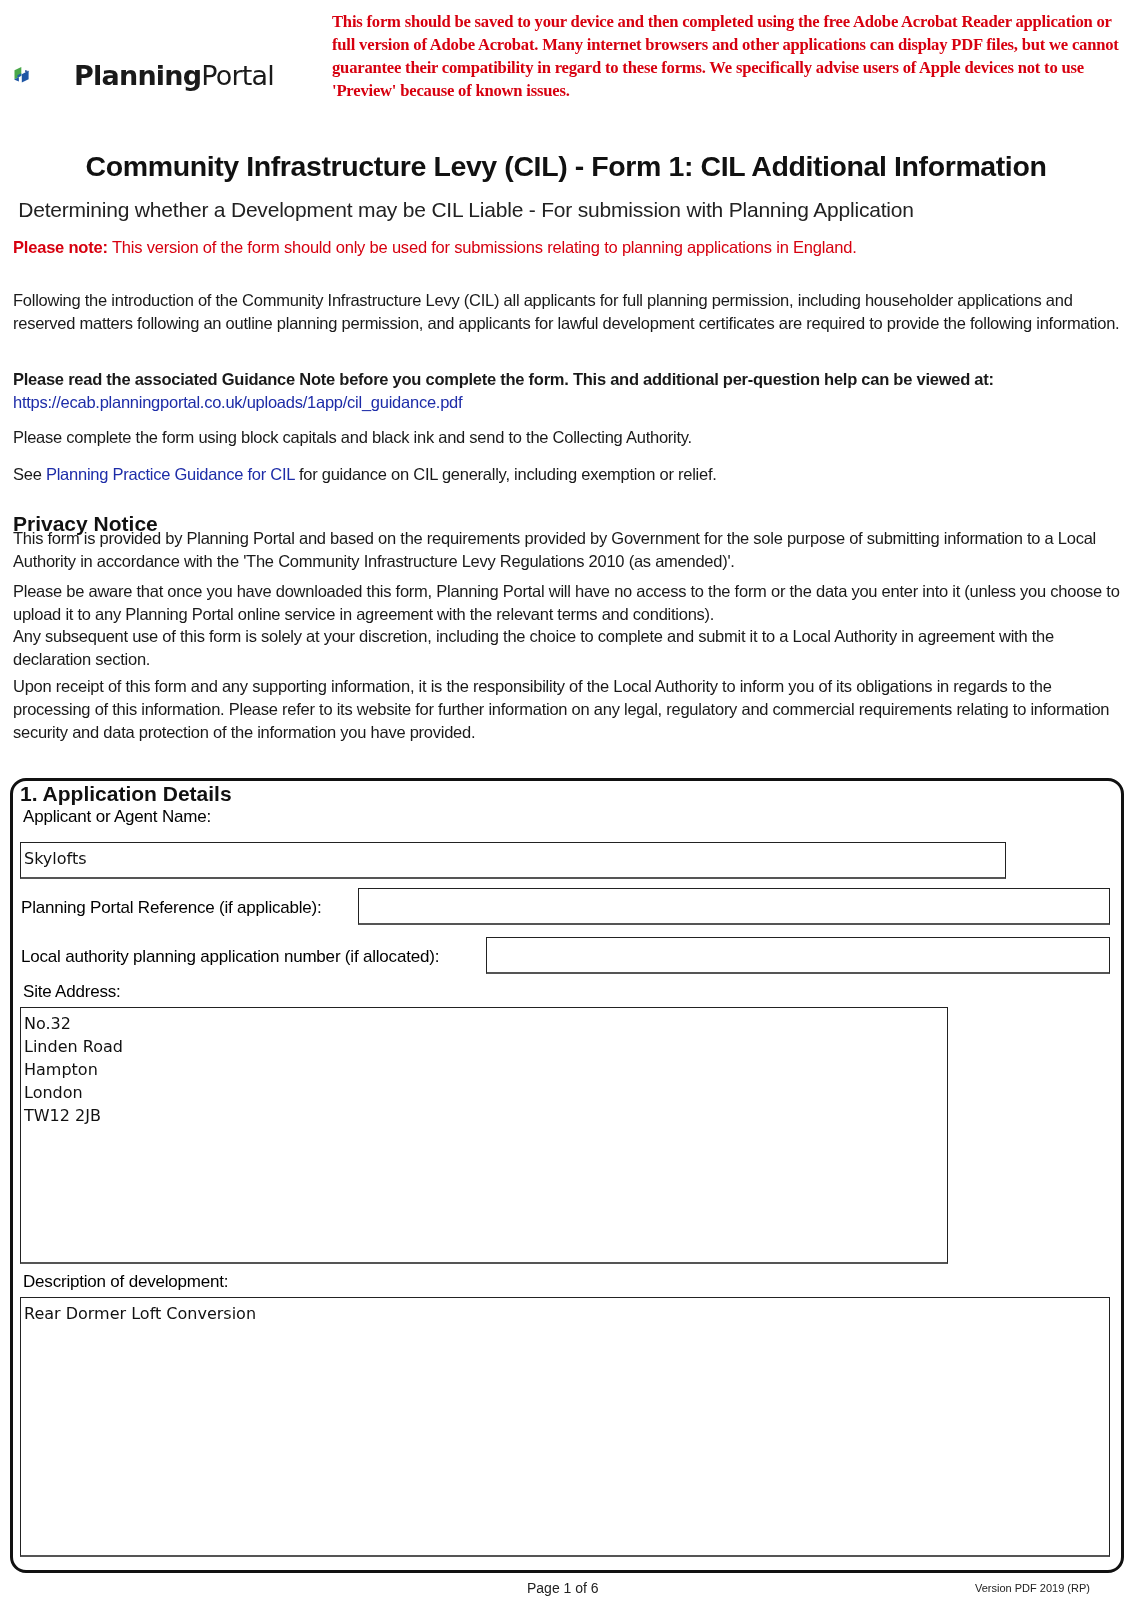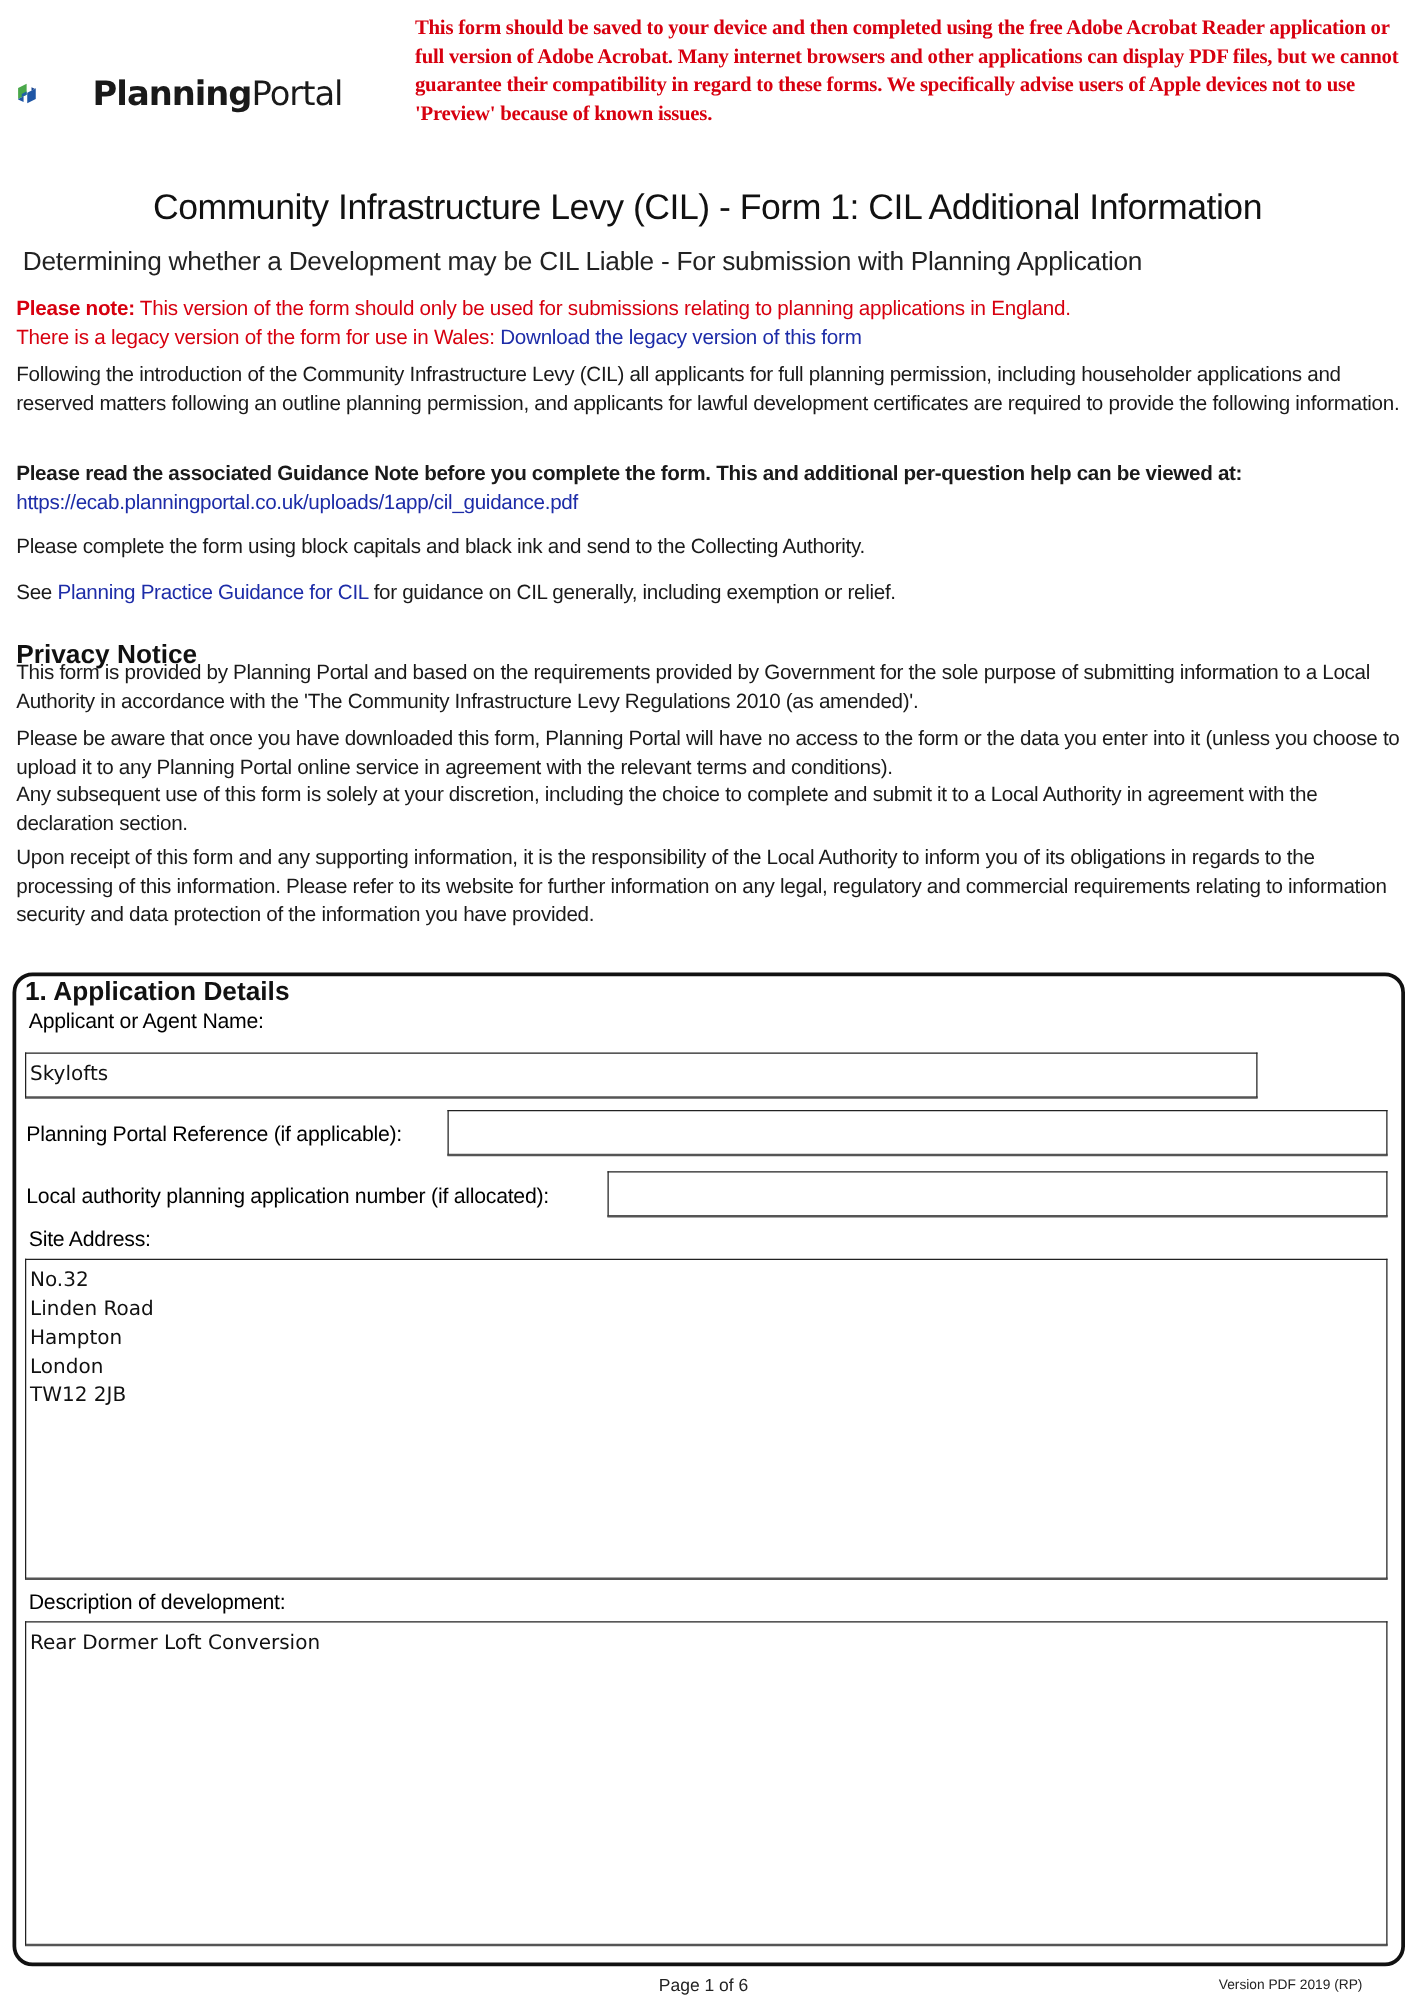--- a/index.html
+++ b/index.html
@@ -4,21 +4,21 @@
 <style>
   html, body { margin:0; padding:0; background:#ffffff; }
   body { width:1132px; height:1600px; position:relative; overflow:hidden;
          font-family:"Liberation Sans", sans-serif; color:#1a1a1a; }
   .abs { position:absolute; }
   .logo { left:14px; top:40px; width:260px; height:70px; display:flex; align-items:center; }
   .logo svg { width:62px; height:70px; }
   .logo-text { font-family:"DejaVu Sans", sans-serif; font-size:27px; letter-spacing:-0.8px; color:#1a1a1a; margin-left:8px; }
   .logo-text b { font-weight:bold;margin-left:37px; }
   .warning { left:332px; top:10px; width:790px; color:#d7000f; font-weight:bold; font-size:16.6px; line-height:23px; letter-spacing:-0.2px;font-family:Liberation Serif, serif; }
-  .title { left:0; width:1132px; top:150px; text-align:center; font-weight:normal; font-size:28.5px; letter-spacing:-0.4px; color:#111; }
+  .title { left:0; width:1132px; top:150px; text-align:center; font-weight:bold; font-size:28.5px; letter-spacing:-0.4px; color:#111; }
   .subtitle { left:0; width:932px; top:198px; text-align:center; font-size:21px; color:#222; letter-spacing:-0.2px; }
   .note { left:13px; top:236px; font-size:16.5px; line-height:23px; color:#d7000f; letter-spacing:-0.2px; }
   .note b { font-weight:bold; }
   .link { color:#1d2ca8; cursor:pointer; }
   .para { left:13px; width:1110px; font-size:16.5px; line-height:23px; color:#1a1a1a; letter-spacing:-0.25px; }
   .bold { font-weight:bold; }
   .h2 { left:13px; top:512px; font-size:21px; font-weight:bold; color:#111; }
   .section { left:10px; top:778px; width:1114px; height:795px; border:3px solid #111; border-radius:16px; box-sizing:border-box; }
   .sec-title { left:20px; top:782px; font-size:21px; font-weight:bold; color:#111; }
   .label { font-size:17px; color:#000000; letter-spacing:-0.2px; }
@@ -40,21 +40,20 @@
   <span class="logo-text"><b>Planning</b><span>Portal</span></span>
 </div>
 
 <div class="abs warning">This form should be saved to your device and then completed using the free Adobe Acrobat Reader application or full version of Adobe Acrobat. Many internet browsers and other applications can display PDF files, but we cannot guarantee their compatibility in regard to these forms. We specifically advise users of Apple devices not to use 'Preview' because of known issues.</div>
 
 <div class="abs title">Community Infrastructure Levy (CIL) - Form 1: CIL Additional Information</div>
 <div class="abs subtitle">Determining whether a Development may be CIL Liable - For  submission with Planning Application</div>
 
 <div class="abs note">
   <div><b>Please note:</b><span> This version of the form should only be used for submissions relating to planning applications in England.</span></div>
-  <div><span>There is a legacy version of the form for use in Wales: </span><span class="link">Download the legacy version of this form</span></div>
 </div>
 
 <div class="abs para" style="top:289px;">Following the introduction of the Community Infrastructure Levy (CIL) all applicants for full planning permission, including householder applications and reserved matters following an outline planning permission, and applicants for lawful development certificates are required to provide the following information.</div>
 
 <div class="abs para" style="top:368px;">
   <div class="bold">Please read the associated Guidance Note before you complete the form. This and additional per-question help can be viewed at:</div>
   <div class="link">https://ecab.planningportal.co.uk/uploads/1app/cil_guidance.pdf</div>
 </div>
 
 <div class="abs para" style="top:426px;">Please complete the form using block capitals and black ink and send to the Collecting Authority.</div>
@@ -75,21 +74,21 @@
 <div class="abs label" style="left:23px; top:807px;">Applicant or Agent Name:</div>
 <div class="abs field" style="left:20px; top:842px; width:986px; height:37px;">Skylofts</div>
 
 <div class="abs label" style="left:21px; top:898px;">Planning Portal Reference (if applicable):</div>
 <div class="abs field" style="left:358px; top:888px; width:752px; height:37px;"></div>
 
 <div class="abs label" style="left:21px; top:947px;">Local authority planning application number (if allocated):</div>
 <div class="abs field" style="left:486px; top:937px; width:624px; height:37px;"></div>
 
 <div class="abs label" style="left:23px; top:982px;">Site Address:</div>
-<div class="abs field" style="left:20px; top:1007px; width:1090px; height:257px;">No.32
+<div class="abs field" style="left:20px; top:1007px; width:928px; height:257px;">No.32
 Linden Road
 Hampton
 London
 TW12 2JB</div>
 
 <div class="abs label" style="left:23px; top:1272px;">Description of development:</div>
 <div class="abs field" style="left:20px; top:1297px; width:1090px; height:260px;">Rear Dormer Loft Conversion</div>
 
 <div class="abs footer-page">Page 1 of 6</div>
 <div class="abs footer-ver">Version PDF 2019 (RP)</div>

